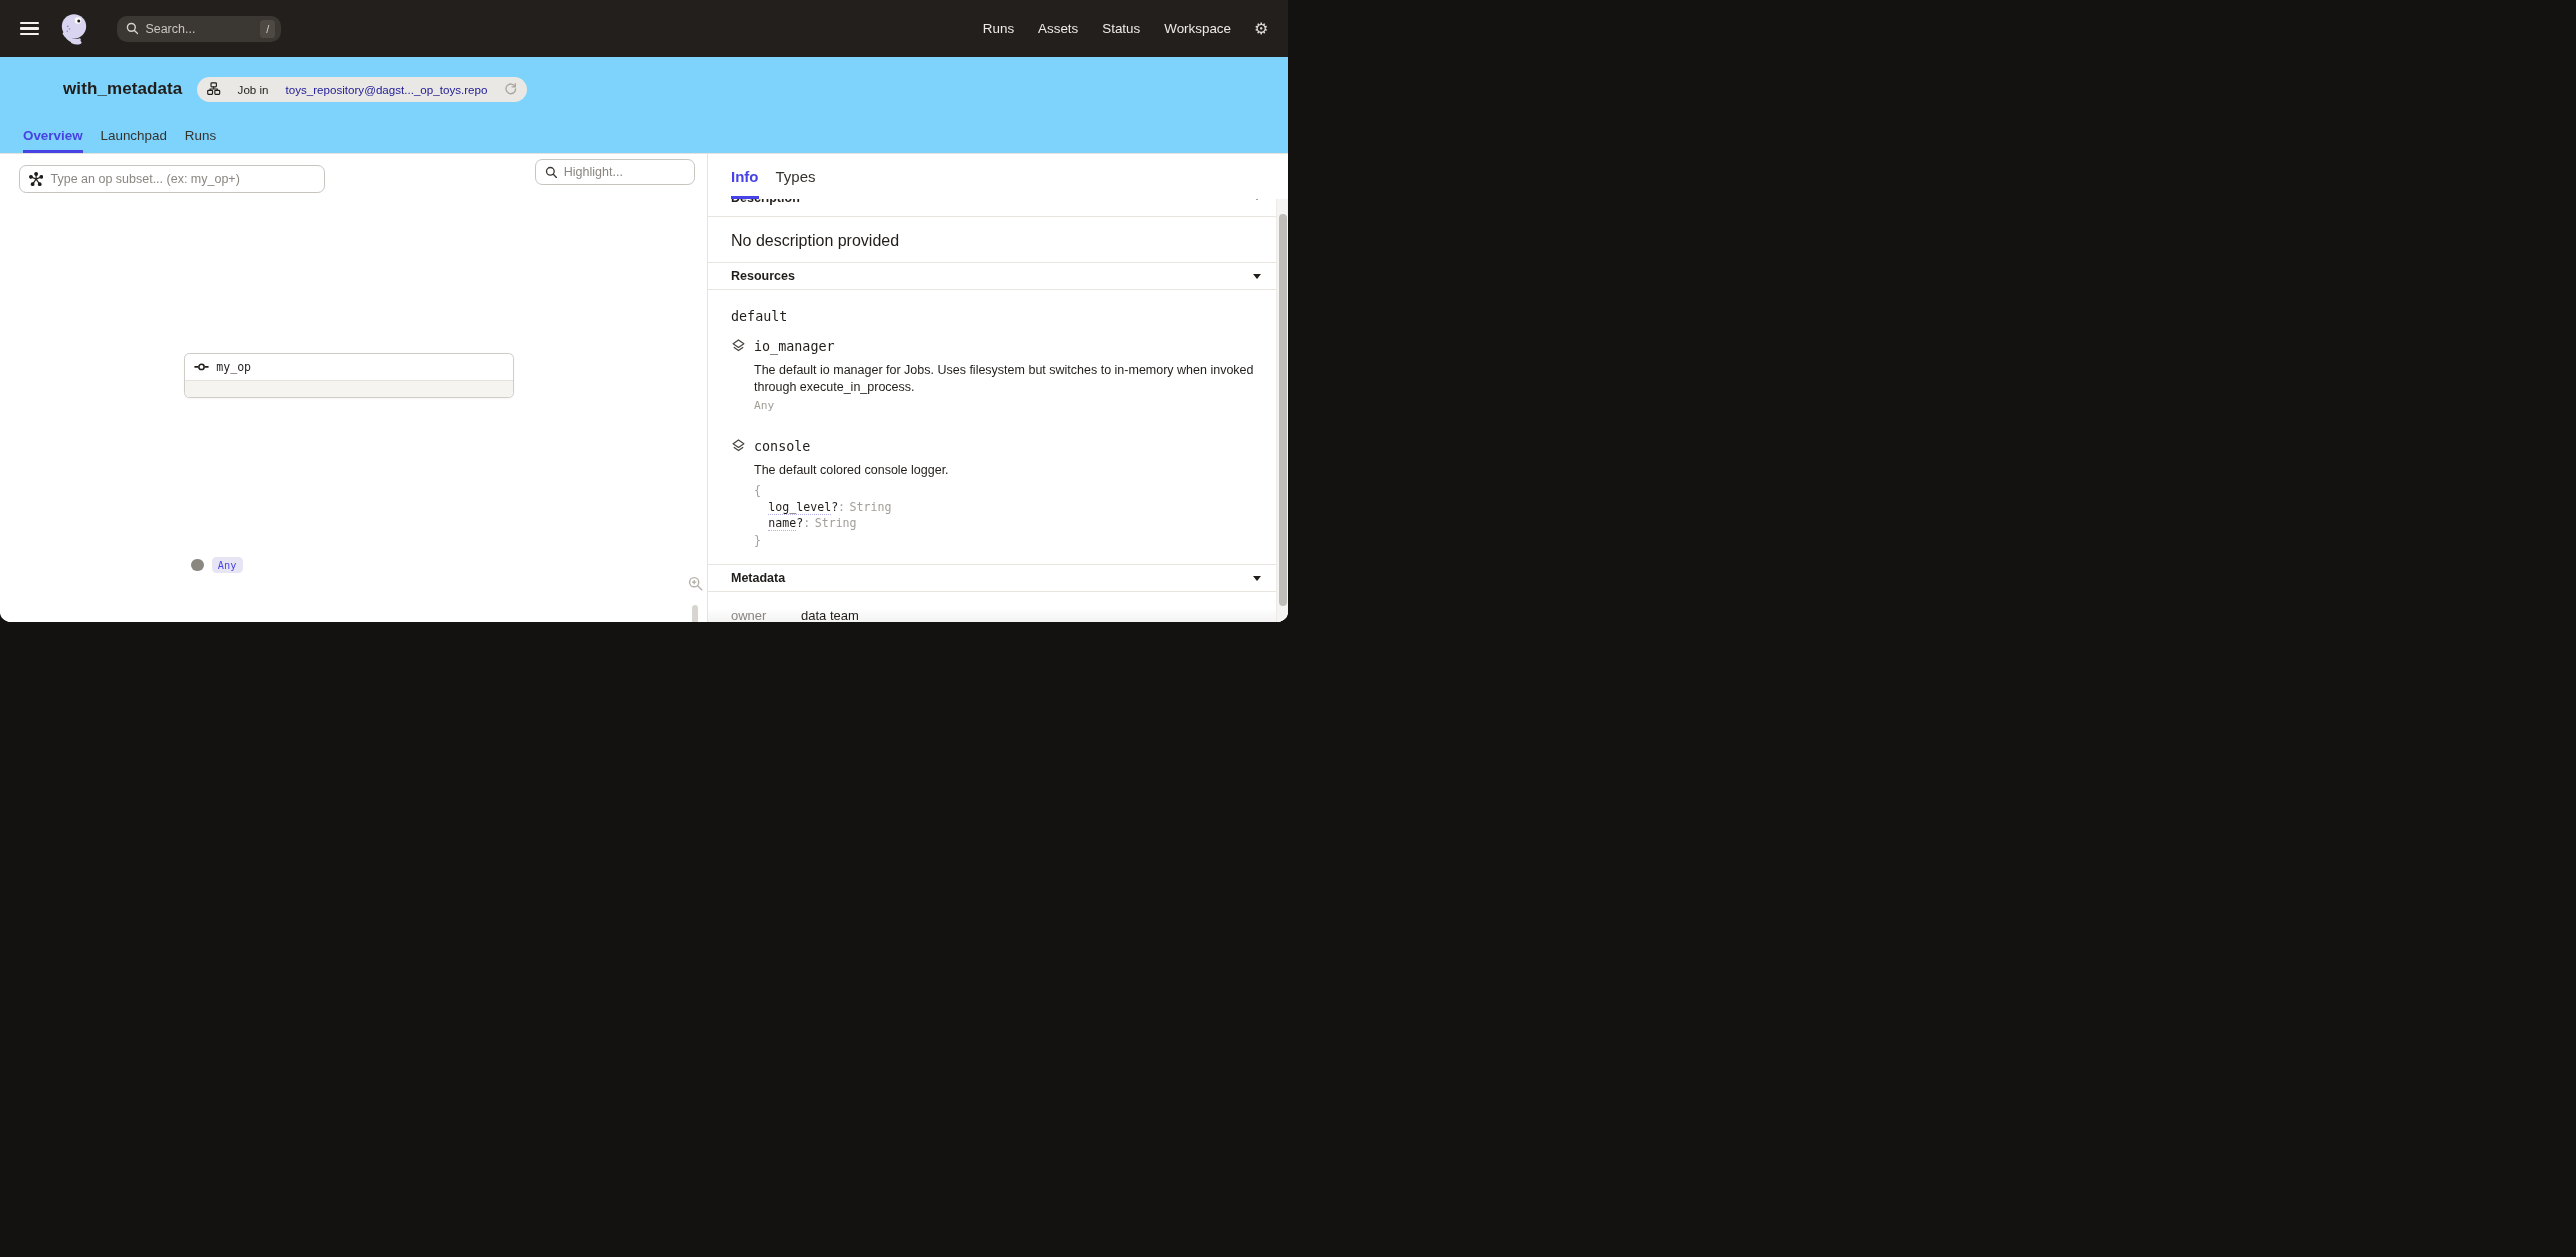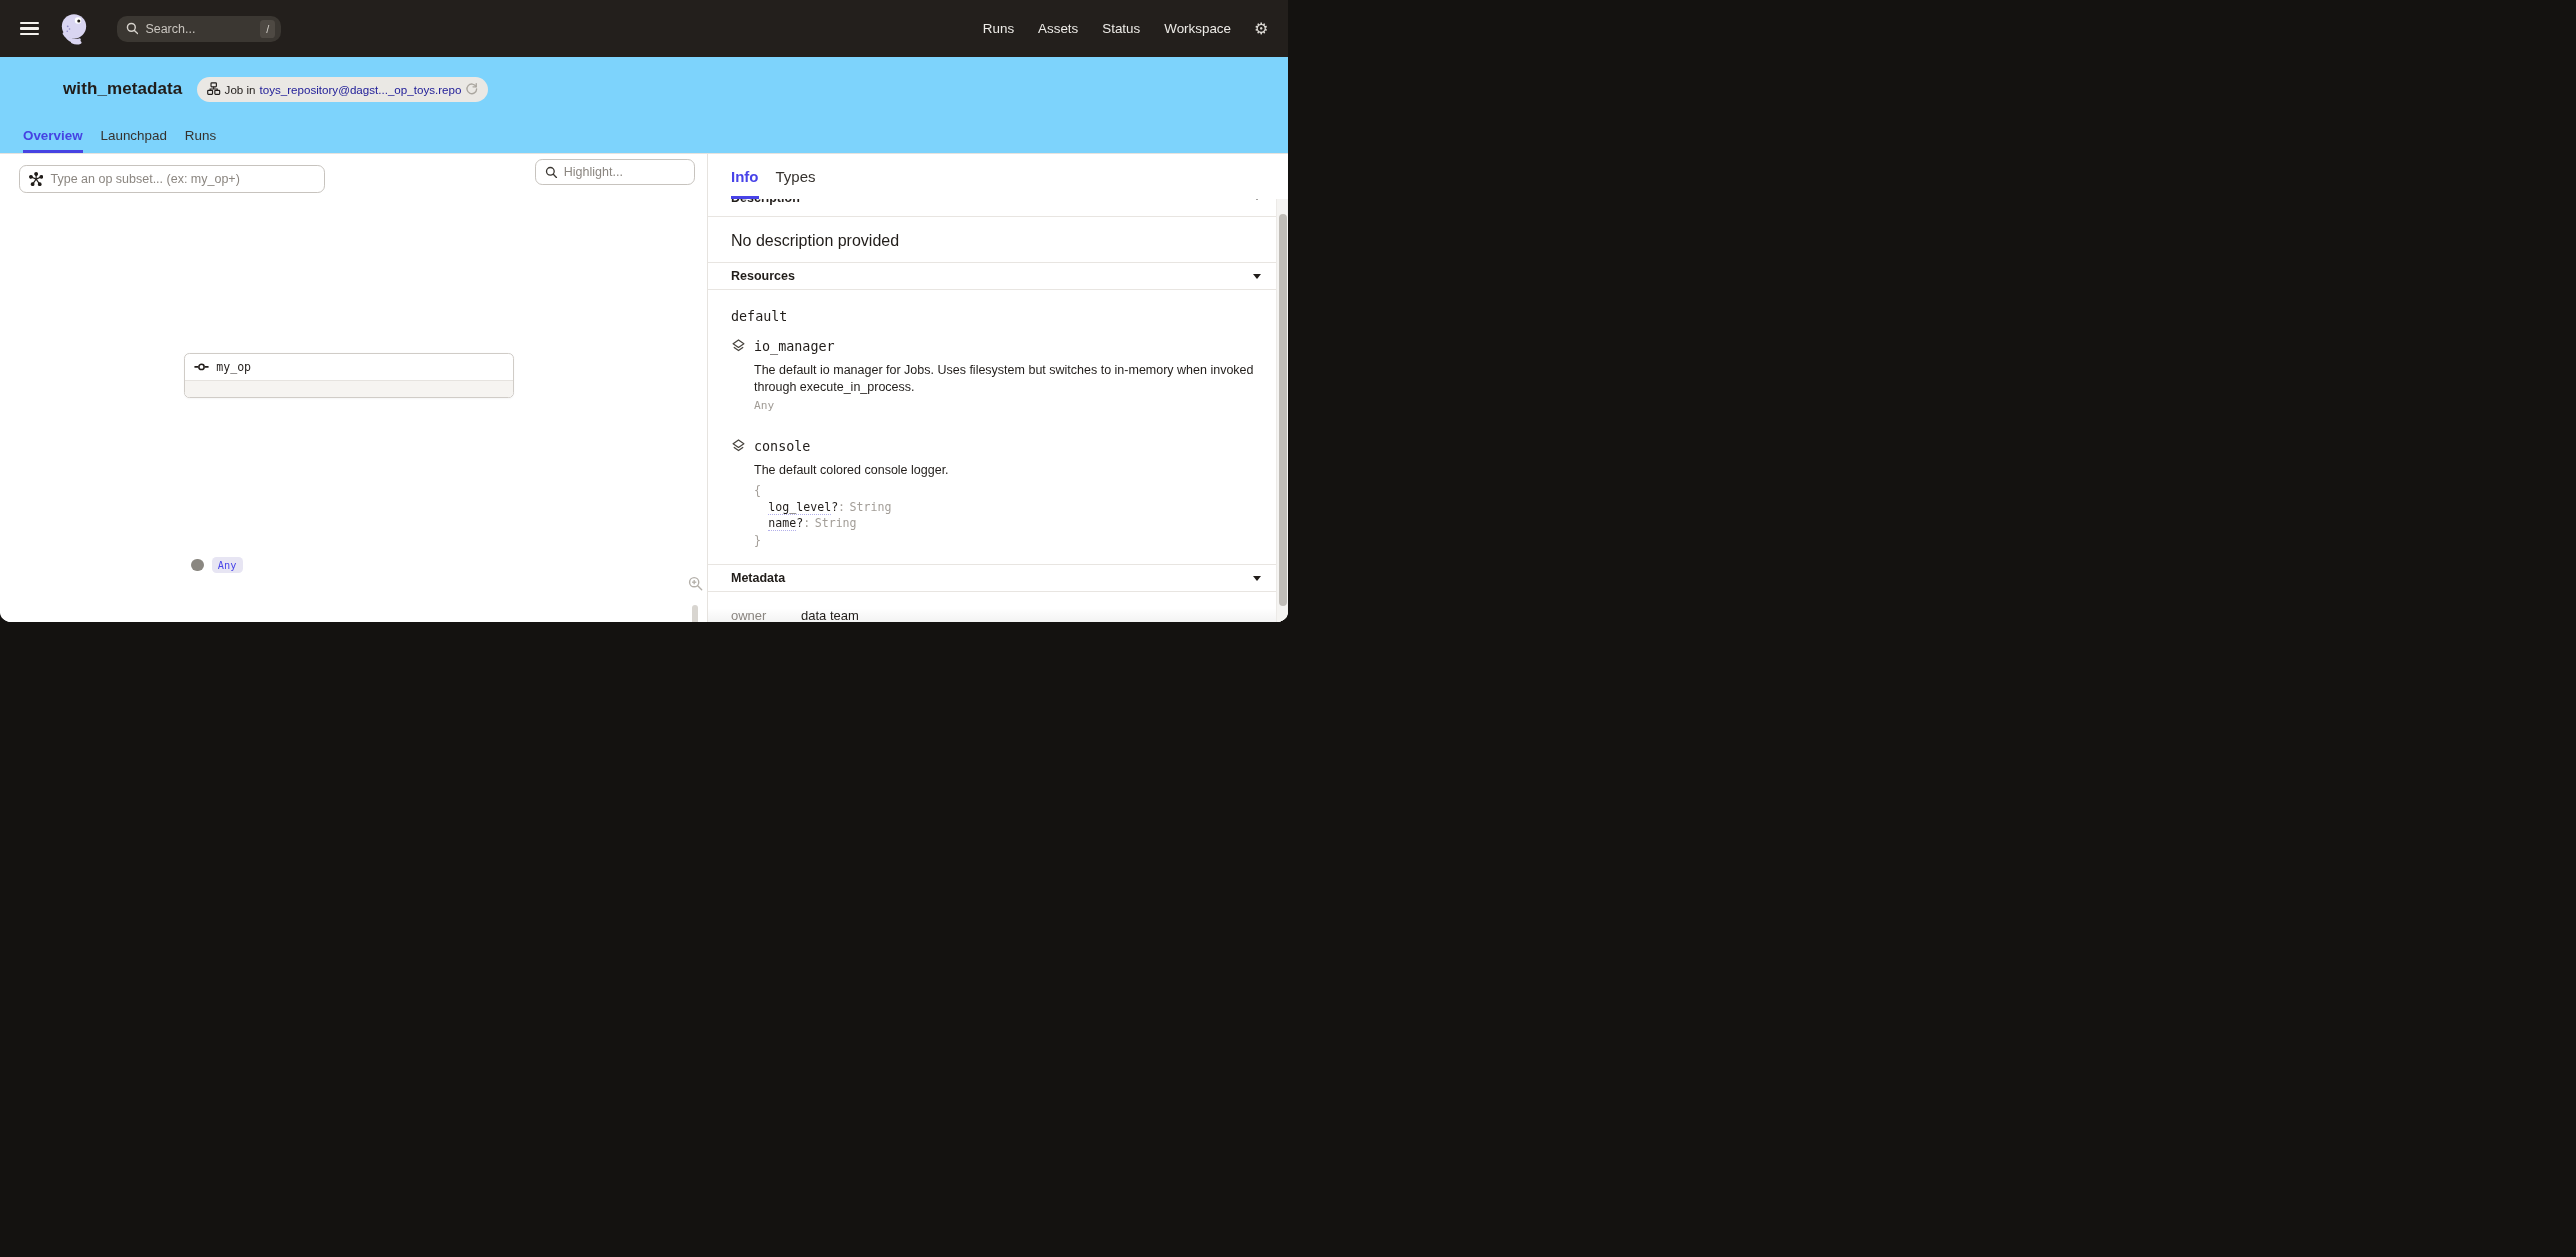--- a/index.html
+++ b/index.html
@@ -52,21 +52,21 @@
     height:97px; flex:0 0 97px;
     background:#7dd3fc;
     border-bottom:0.9px solid #e6e3df;
     position:relative;
     padding-left:40px;
   }
   .title-row { display:flex; align-items:center; gap:15px; padding:19.7px 23px 0 23px; }
   .page-title { font-size:17px; font-weight:700; color:#211d1a; letter-spacing:0.1px; }
   .job-pill {
     height:25px; background:#eae8e4; border-radius:12.5px;
-    display:flex; align-items:center; gap:4px; padding:0 9px 0 9.8px;
+    display:flex; align-items:center; gap:17px; padding:0 9px 0 9.8px;
   }
   .job-pill .jp-text { font-size:11.6px; color:#211d1a; }
   .job-pill .jp-link { font-size:11.6px; color:#232099; cursor:pointer; }
   .tabs-row { position:absolute; left:23px; bottom:0; display:flex; gap:18px; }
   .tab { font-size:13.4px; color:#36322e; font-weight:500; padding-bottom:9.8px; cursor:pointer; position:relative; }
   .tab.active { color:#4643e2; font-weight:600; }
   .tab.active::after { content:""; position:absolute; left:0; right:0; bottom:0; height:2.7px; background:#4643e2; }
 
   
   .main { flex:1; display:flex; min-height:0; }

